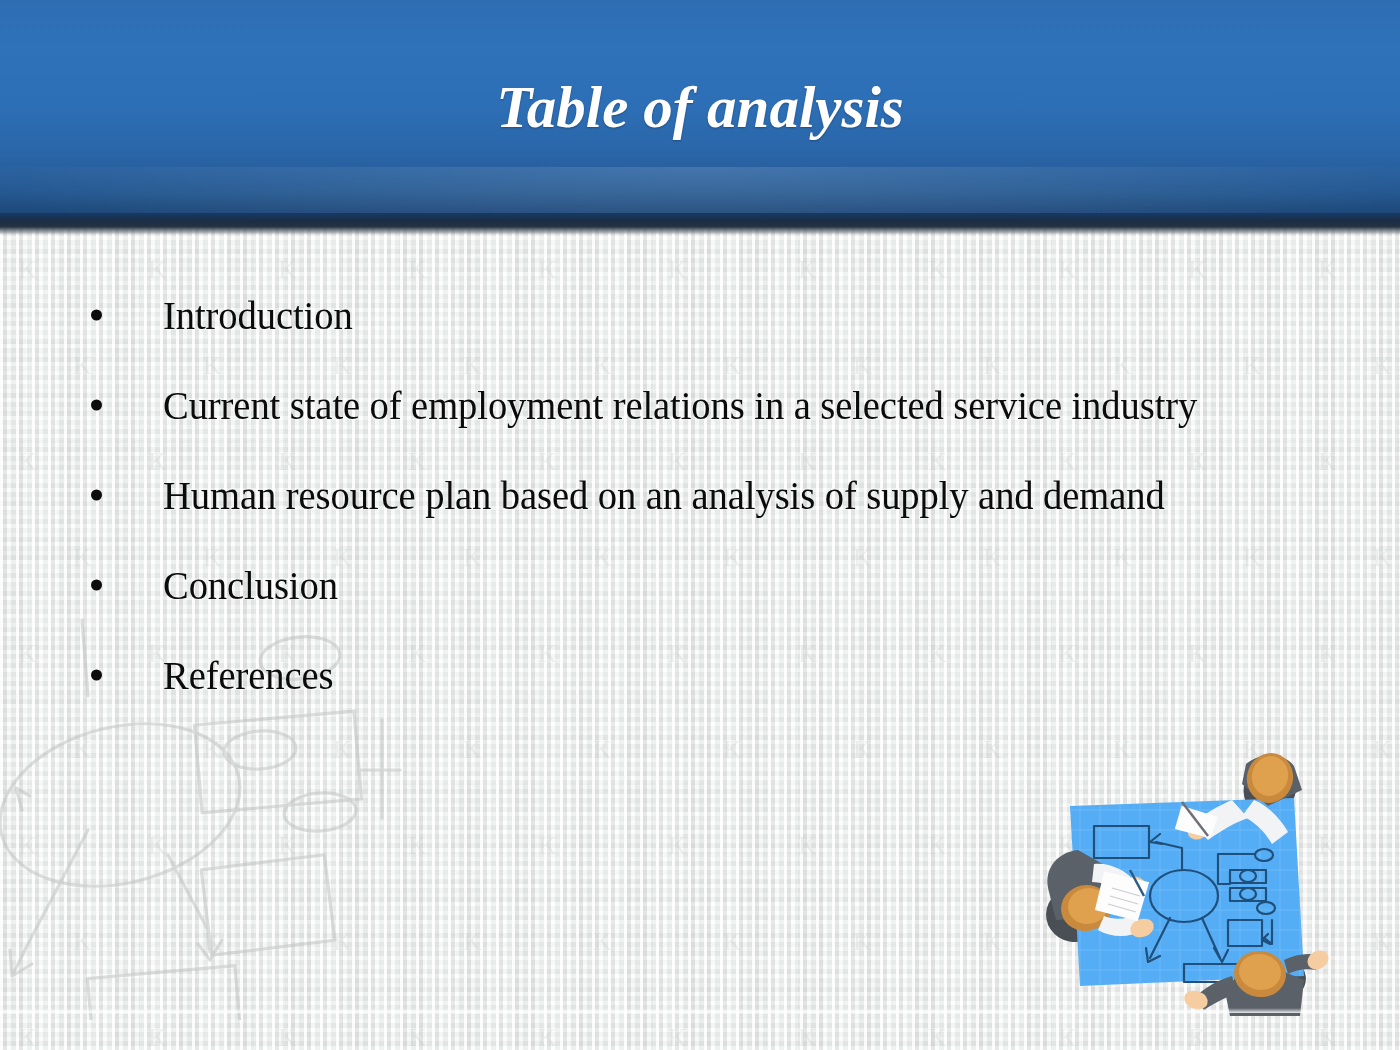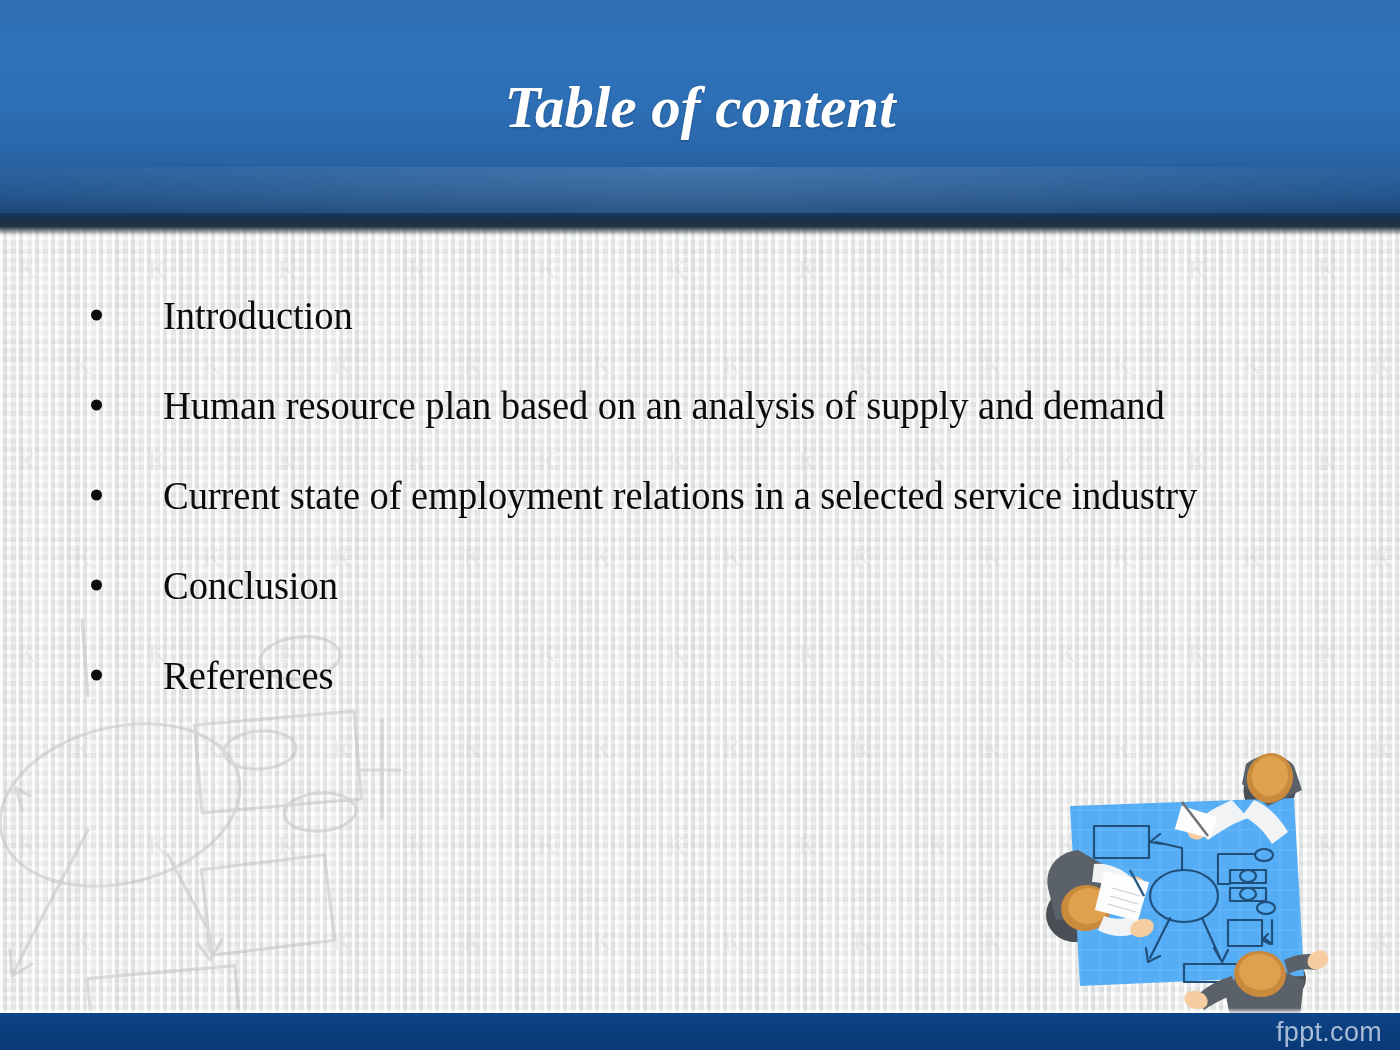--- a/index.html
+++ b/index.html
@@ -302,36 +302,36 @@
       <path d="M228 344 L240 360 L252 340"></path>
       <path d="M118 230 L60 340 L44 372"></path>
       <path d="M40 350 L42 376 L62 364"></path>
       <path d="M60 196 L46 188 L52 210"></path>
       <path d="M388 170 L430 170"></path>
       <path d="M412 120 L412 218"></path>
     </g>
   </svg>
 
   <div class="header">
-    <div class="header-title">Table of content</div>
+    <div class="header-title">Table of analysis</div>
   </div>
   <div class="header-shadow"></div>
 
   <div class="content" id="content-list">
       <div class="bullet-row">
         <span class="bullet-dot"></span>
         <span class="bullet-text">Introduction</span>
       </div>
       <div class="bullet-row">
         <span class="bullet-dot"></span>
-        <span class="bullet-text">Human resource plan based on an analysis of supply and demand</span>
+        <span class="bullet-text">Current state of employment relations in a selected service industry</span>
       </div>
       <div class="bullet-row">
         <span class="bullet-dot"></span>
-        <span class="bullet-text">Current state of employment relations in a selected service industry</span>
+        <span class="bullet-text">Human resource plan based on an analysis of supply and demand</span>
       </div>
       <div class="bullet-row">
         <span class="bullet-dot"></span>
         <span class="bullet-text">Conclusion</span>
       </div>
       <div class="bullet-row">
         <span class="bullet-dot"></span>
         <span class="bullet-text">References</span>
       </div>
     </div>
@@ -408,17 +408,14 @@
       <ellipse cx="228" cy="226" rx="26" ry="23" fill="#c98a3e" transform="rotate(8 228 226)"></ellipse>
       <ellipse cx="228" cy="224" rx="21" ry="18" fill="#e0a14f" transform="rotate(8 228 224)"></ellipse>
       <path d="M200 228 C186 232 172 240 162 250 L172 262 C184 254 196 248 206 246 Z" fill="#5b6168"></path>
       <path d="M252 212 C264 206 278 204 288 208 L284 222 C274 220 264 222 256 226 Z" fill="#5b6168"></path>
       <ellipse cx="164" cy="252" rx="12" ry="9" fill="#f6cda0" transform="rotate(18 164 252)"></ellipse>
       <ellipse cx="286" cy="212" rx="11" ry="9" fill="#f6cda0" transform="rotate(-30 286 212)"></ellipse>
     </g>
   </svg>
 
   <div class="footer-sheen"></div>
-  <div class="footer">
-    <div class="footer-brand">fppt.com</div>
-  </div>
 
 </div>
 
 </body></html>

